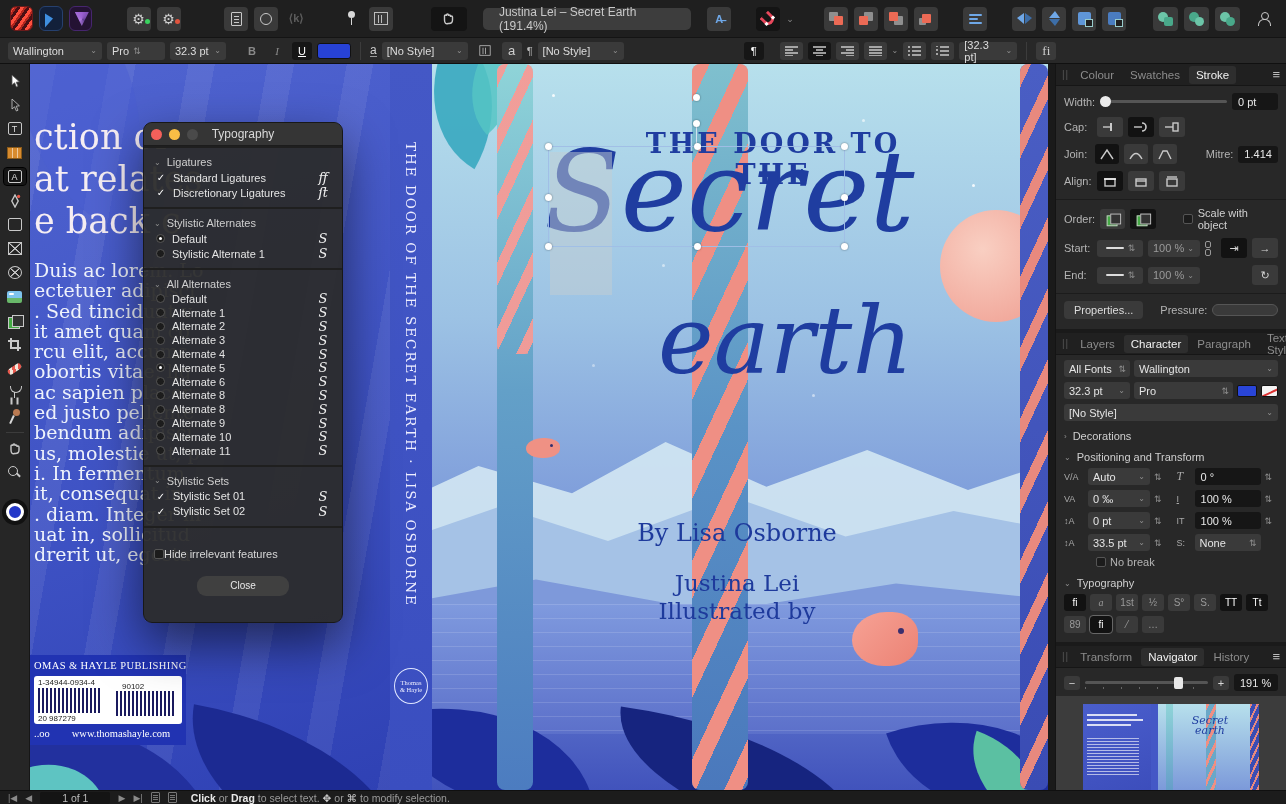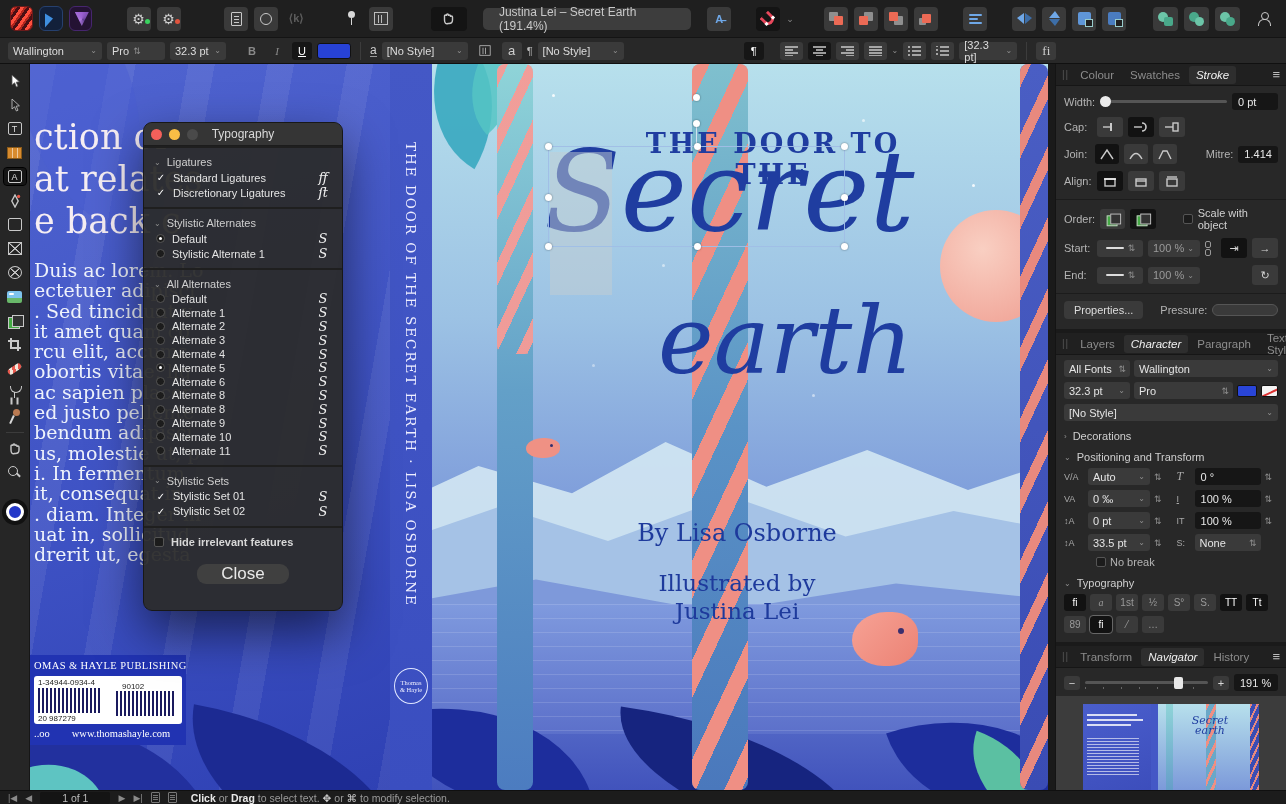--- a/index.html
+++ b/index.html
@@ -139,28 +139,28 @@
 .tp-sec{border-top:2px solid #1f1f1f;padding:6px 0 7px;}
 .tp-sec:first-of-type{border-top:none;}
 .tp-h{display:flex;align-items:center;gap:6px;color:#cfcfcf;padding:2px 10px;font-size:11px;}
 .tp-row{display:flex;align-items:center;gap:7px;padding:0 10px 0 12px;height:15px;color:#e4e4e4;font-size:11px;}
 .tp-row.cmp{height:13.8px;}
 .gly{margin-left:auto;font-family:"DejaVu Serif",serif;font-style:italic;font-size:13px;color:#f0f0f0;width:18px;text-align:center;}
 .chk{width:10px;height:10px;display:flex;align-items:center;justify-content:center;color:#fff;font-size:10px;}
 .rad{width:9px;height:9px;border-radius:50%;background:#1c1c1c;border:1px solid #555;position:relative;flex:none;}
 .rad.on::after{content:"";position:absolute;left:2px;top:2px;width:3px;height:3px;border-radius:50%;background:#fff;}
 .tp-foot{padding:6px 10px 10px;border-top:2px solid #1f1f1f;}
-.tp-hide{display:flex;align-items:center;gap:7px;color:#d8d8d8;margin:2px 0 10px;font-weight:bold;}
+.tp-hide{display:flex;align-items:center;color:#d8d8d8;margin:14px 0 10px;}
 .cb{width:10px;height:10px;background:#1c1c1c;border:1px solid #555;border-radius:2px;flex:none;}
-.closebtn{width:92px;height:20px;margin:16px auto;background:#404040;border-radius:9px;display:flex;align-items:center;justify-content:center;color:#e8e8e8;font-size:17px;}
+.closebtn{width:92px;height:20px;margin:16px auto;background:#404040;border-radius:9px;display:flex;align-items:center;justify-content:center;color:#e8e8e8;font-size:10px;}
 
 .rbar{position:absolute;left:1055px;top:64px;width:231px;height:726px;background:#282828;border-left:1px solid #141414;}
 .ptabs{height:22px;background:#202020;display:flex;align-items:center;gap:2px;padding:0 6px;border-bottom:1px solid #161616;color:#8c8c8c;font-size:11.5px;}
 .ptabs .tab{padding:3px 7px;border-radius:3px;}
-.ptabs .tab.on{background:#2e2e2e;color:#f0f0f0;font-style:italic;}
+.ptabs .tab.on{background:#2e2e2e;color:#f0f0f0;}
 .ptabs .drag{color:#555;margin-right:2px;letter-spacing:1px;font-size:10px;}
 .ptabs .ham{margin-left:auto;color:#bbb;font-size:13px;}
 .prow{display:flex;align-items:center;gap:5px;padding:0 8px;margin-top:7px;color:#b8b8b8;}
 .lab{font-size:11px;color:#b4b4b4;}
 .sbtn{width:26px;height:20px;background:#3a3a3a;border-radius:3px;display:flex;align-items:center;justify-content:center;color:#d8d8d8;}
 .sbtn.on{background:#121212;}
 .dfield{background:#161616;border-radius:3px;height:17px;display:flex;align-items:center;padding:0 6px;color:#e8e8e8;}
 .slider{position:relative;height:3px;background:#555;border-radius:2px;flex:1;}
 .knob{position:absolute;top:-4px;width:11px;height:11px;border-radius:50%;background:#ececec;}
 .pdiv{height:1px;background:#1c1c1c;margin:8px 0 0;}
@@ -545,22 +545,22 @@
       <div style="position:absolute;left:420px;top:548px;width:66px;height:54px;border-radius:60% 45% 50% 55%;background:linear-gradient(135deg,#f6a295,#ec8274);">
           <i style="position:absolute;right:14px;top:16px;width:6px;height:6px;border-radius:50%;background:#3a2f6e;"></i>
         </div>
       <div class="pillar" style="left:588px;width:28px;background:linear-gradient(#4a5ec4,#3a4cb4);"></div>
       <div class="coil" style="left:588px;width:28px;height:726px;background:repeating-linear-gradient(115deg,#e8897e 0 10px,transparent 10px 30px);"></div>
       <div class="fr-title-top">THE DOOR TO THE</div>
       <div class="fr-secret">Secret</div>
       <div class="fr-earth">earth</div>
       <div class="fr-by">By Lisa Osborne</div>
       <div class="fr-cred">
+          <div>Justina Lei</div>
           <div>Illustrated by</div>
-          <div>Justina Lei</div>
         </div>
     </div>
 
     <div class="selhl"></div>
     <div class="rotstem"></div>
     <div class="hdl" style="left:663px;top:30px"></div>
     <div class="hdl" style="left:663px;top:56px"></div>
     <div class="selbox">
       <div class="hdl" style="left:-4px;top:-4px"></div>
       <div class="hdl" style="left:145px;top:-4px"></div>

